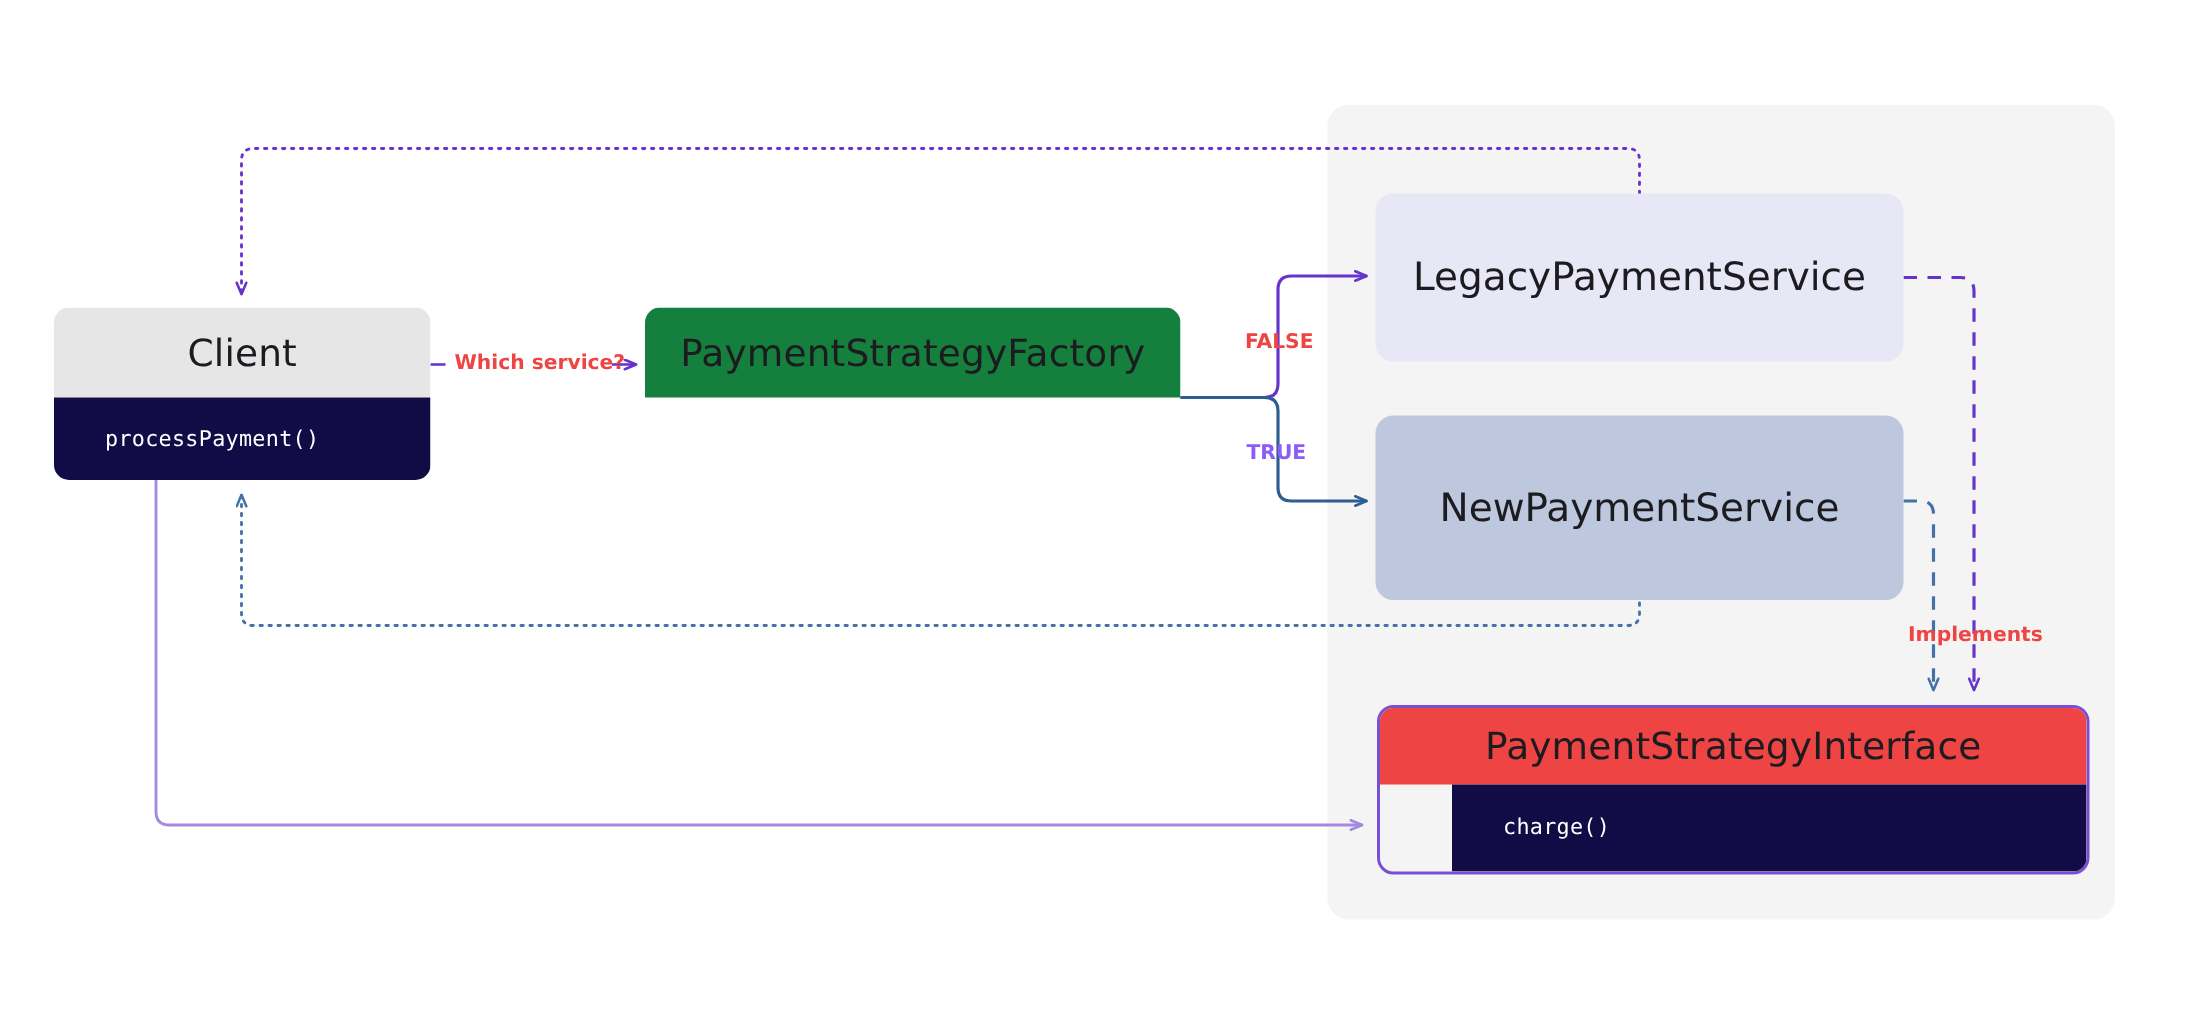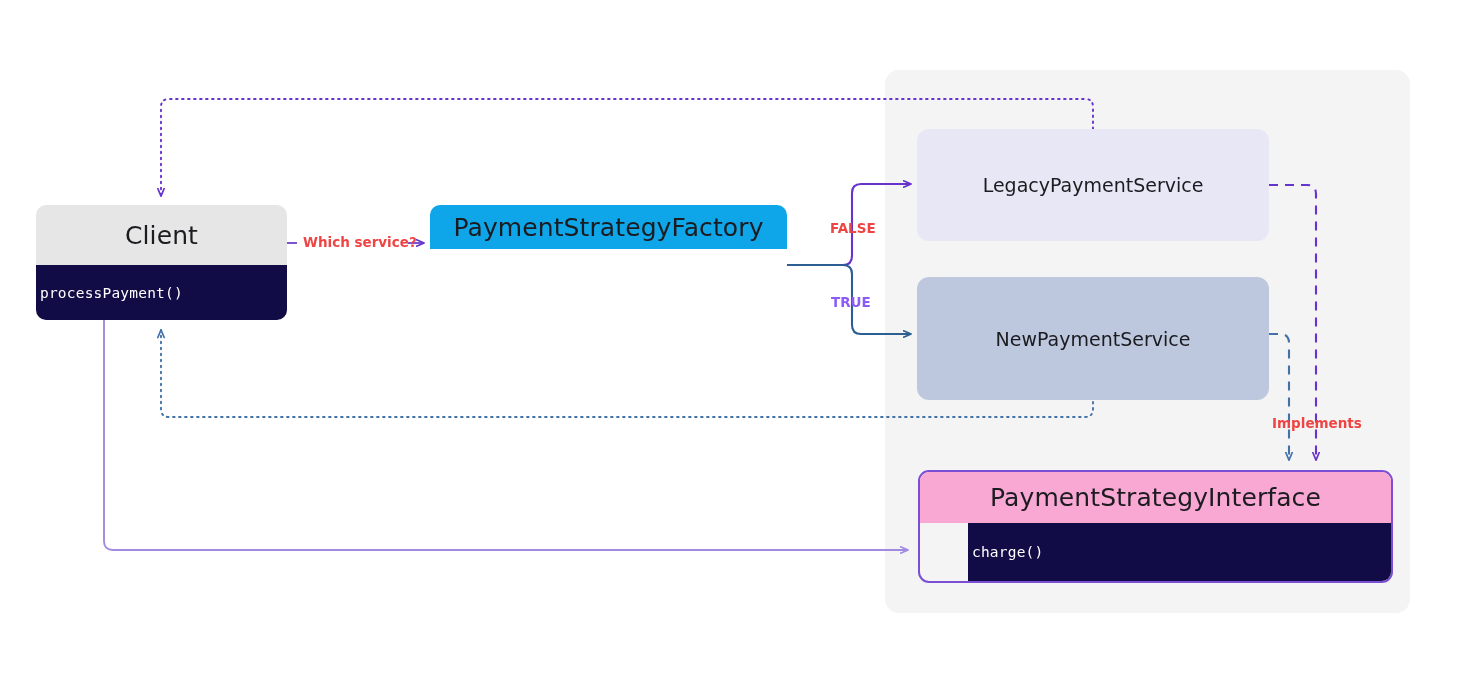--- a/index.html
+++ b/index.html
@@ -58,21 +58,21 @@
     color: #1b1b20;
     letter-spacing: 0.1px;
   }
   .classnode .body {
     background: #110c45;
     display: flex;
     align-items: center;
     font-family: "DejaVu Sans Mono", monospace;
     font-size: 14.5px;
     color: #ffffff;
-    padding-left: 4px;
+    padding-left: 34px;
     letter-spacing: 0.2px;
   }
 
   #node-client {
     left: 36px;
     top: 205px;
     width: 251px;
     height: 115px;
   }
   #node-client .head {
@@ -81,50 +81,50 @@
   }
   #node-client .body { height: 55px; }
 
   #node-factory {
     left: 430px;
     top: 205px;
     width: 357px;
     height: 115px;
   }
   #node-factory .head {
-    height: 44px;
-    background: #0ea5e9;
+    height: 60px;
+    background: #15803d;
     text-align: center;
   }
   #node-factory .body { height: 55px; }
 
   #node-interface {
     left: 918px;
     top: 470px;
     width: 475px;
     height: 113px;
     border: 2px solid #7b4fd4;
     box-sizing: border-box;
     border-radius: 11px;
   }
   #node-interface .head {
     height: 51px;
-    background: #f9a8d4;
+    background: #ef4444;
   }
   #node-interface .body { height: 58px; margin-left: 48px; }
 
   
   .servicenode {
     position: absolute;
     z-index: 3;
     border-radius: 12px;
     display: flex;
     align-items: center;
     justify-content: center;
-    font-size: 19px;
+    font-size: 26px;
     color: #1b1b20;
   }
   #node-legacy {
     left: 917px;
     top: 129px;
     width: 352px;
     height: 112px;
     background: #e7e7f6;
   }
   #node-new {

